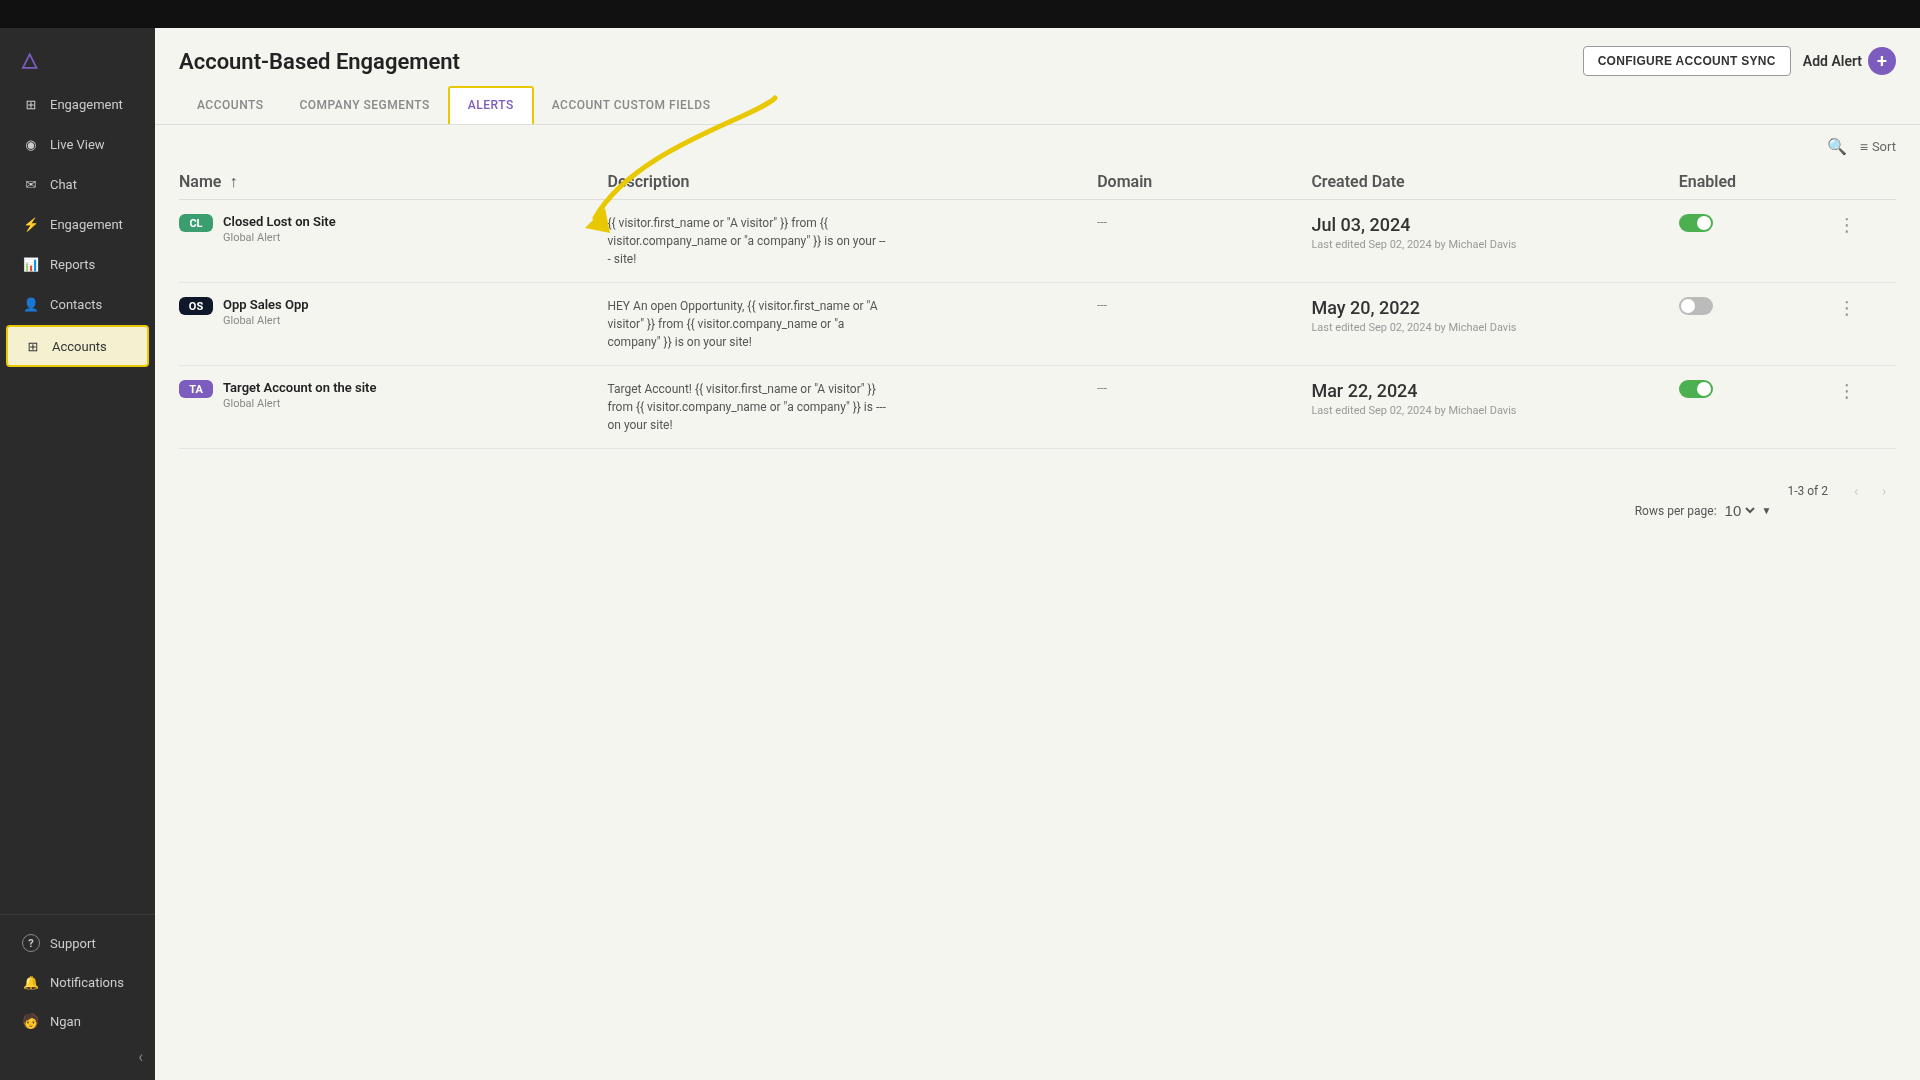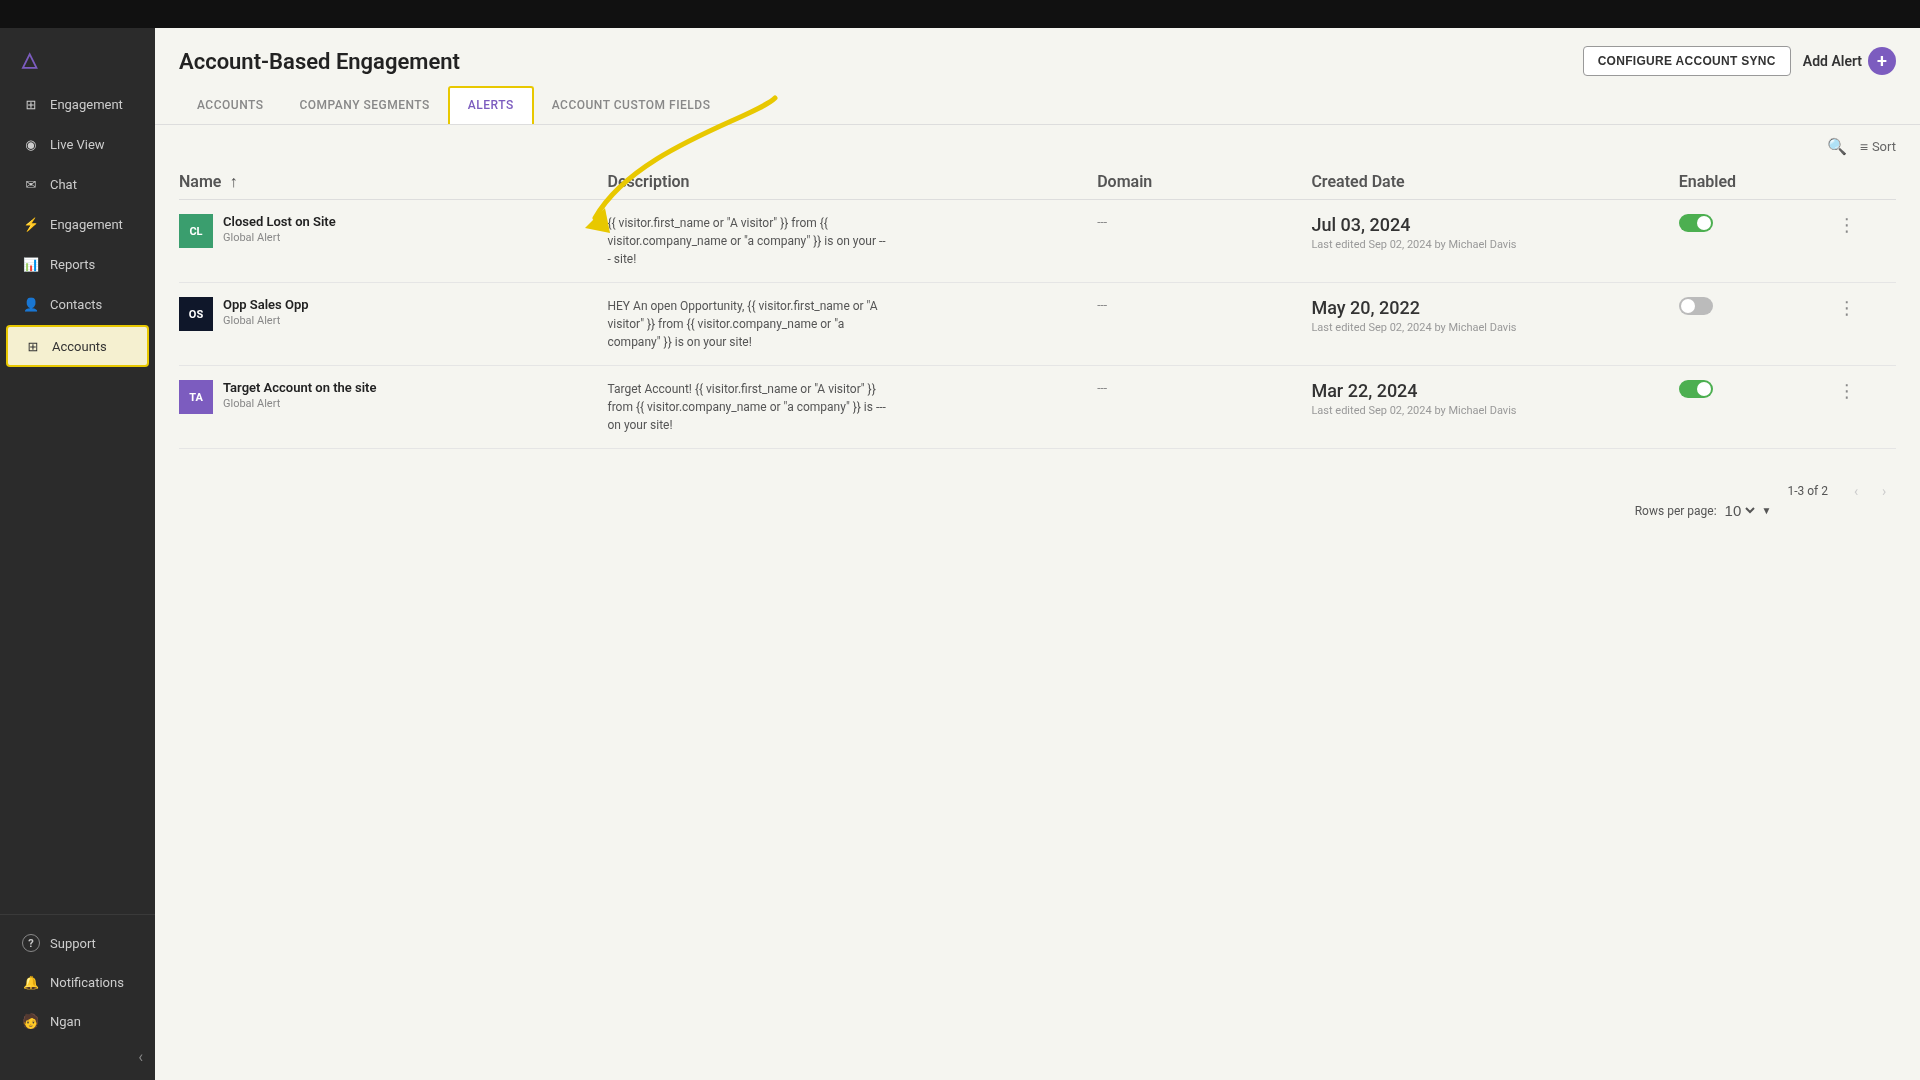--- a/index.html
+++ b/index.html
@@ -198,22 +198,22 @@
       border-bottom: 1px solid #e5e5e5;
     }
     td {
       padding: 14px 12px 14px 0;
       vertical-align: top;
       font-size: 13px;
       color: #333;
     }
     .alert-avatar {
       width: 34px;
-      height: 34px;
-      border-radius: 0;
+      height: 18px;
+      border-radius: 6px;
       display: flex;
       align-items: center;
       justify-content: center;
       color: #fff;
       font-size: 11px;
       font-weight: 700;
       flex-shrink: 0;
     }
     .name-cell {
       display: flex;

